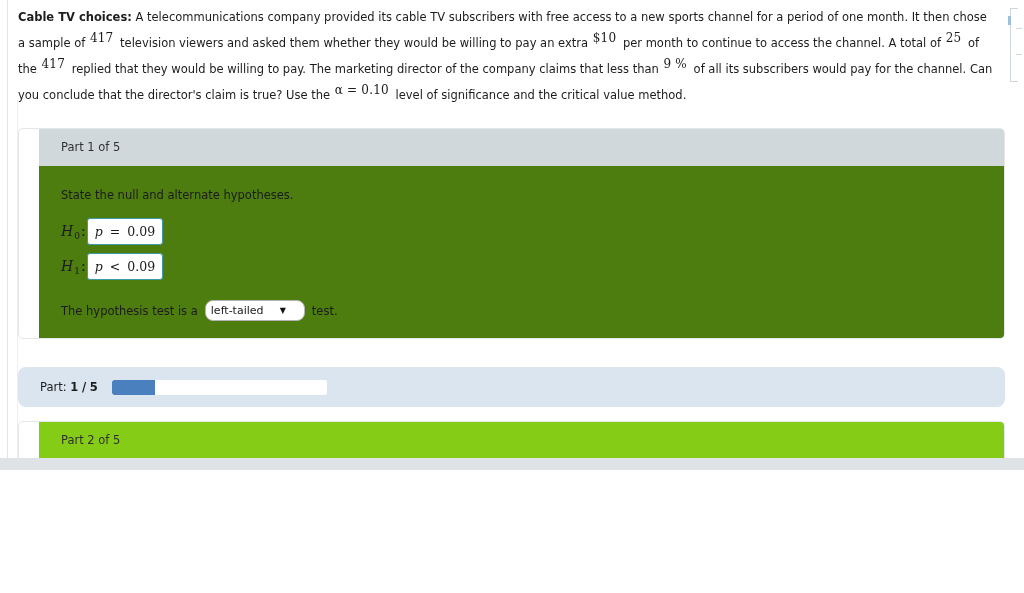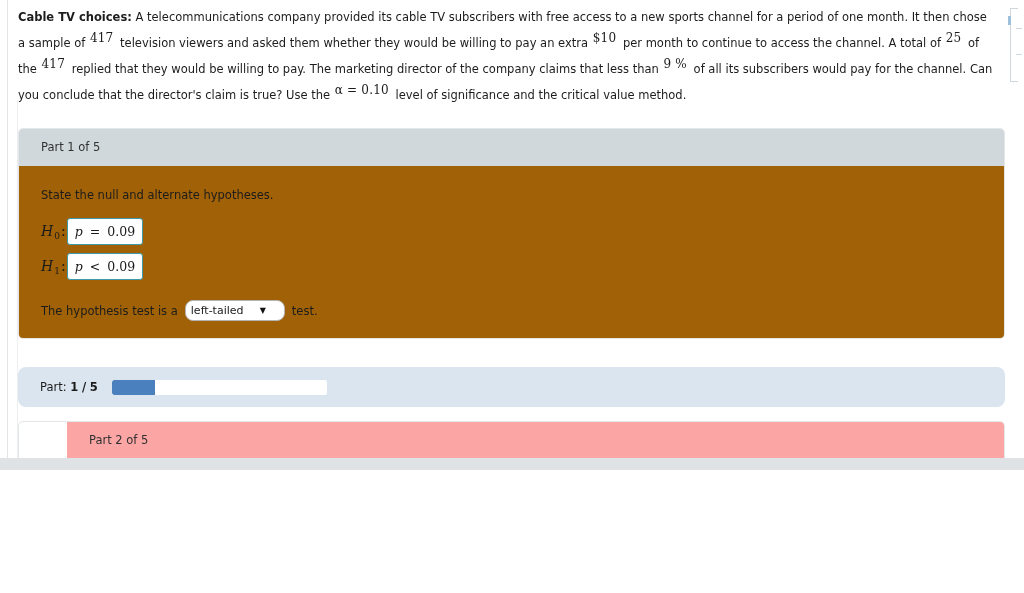--- a/index.html
+++ b/index.html
@@ -114,33 +114,34 @@
   
   .panel {
     position: absolute;
     left: 18px;
     width: 987px;
     box-sizing: border-box;
     background: #ffffff;
     border: 1px solid #e3e7ea;
     border-radius: 5px;
     overflow: hidden;
+    padding-left: 20px;
   }
   .panel-head {
     background: #d1d8dc;
     height: 37px;
     line-height: 37px;
     padding: 0 0 0 22px;
     font-size: 11.5px;
     color: #313131;
     box-sizing: border-box;
   }
   .panel-body {
     padding: 22px 22px 26px 22px;
-    background: #a16207;
+    background: #4d7c0f;
   }
 
   #part1 { top: 128px; height: 211px; }
   #part2 { top: 421px; height: 160px; }
 
   
   .prompt {
     font-size: 11.5px;
     color: #1c1c1c;
     margin: 0 0 16px 0;
@@ -331,19 +332,19 @@
     <div class="progress-label"><span>Part:</span>
       <b>1</b>
       <b>/</b>
       <b>5</b></div>
     <div class="progress-track">
       <div class="progress-fill" id="progress-fill" style="width: 20%; background: rgb(74, 128, 189);"></div>
     </div>
   </div>
 
   <div class="panel" id="part2">
-    <div class="panel-head" style="background: #fca5a5; margin-left: 48px;">Part 2 of 5</div>
+    <div class="panel-head" style="background: #84cc16;">Part 2 of 5</div>
     <div class="panel-body">
     </div>
   </div>
 
   <div class="bottom-band"></div>
 </div>
 
 </body></html>

